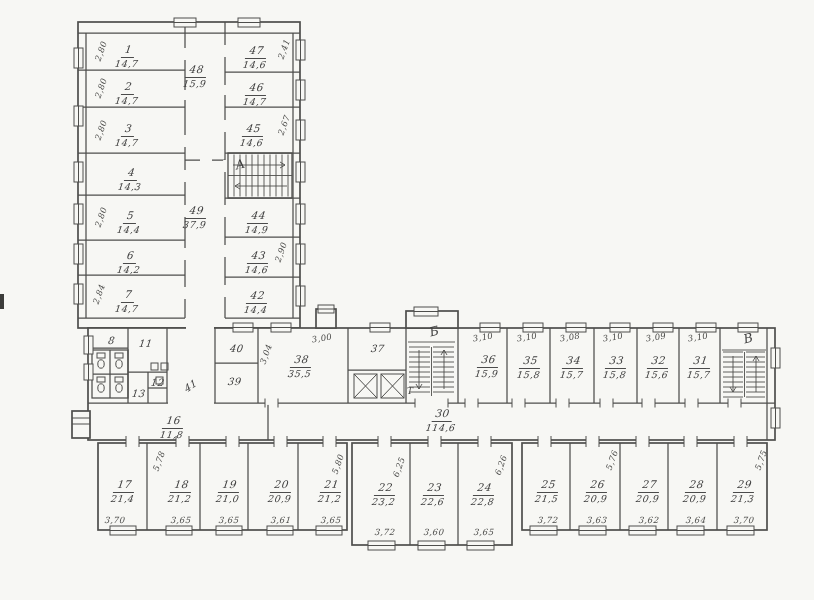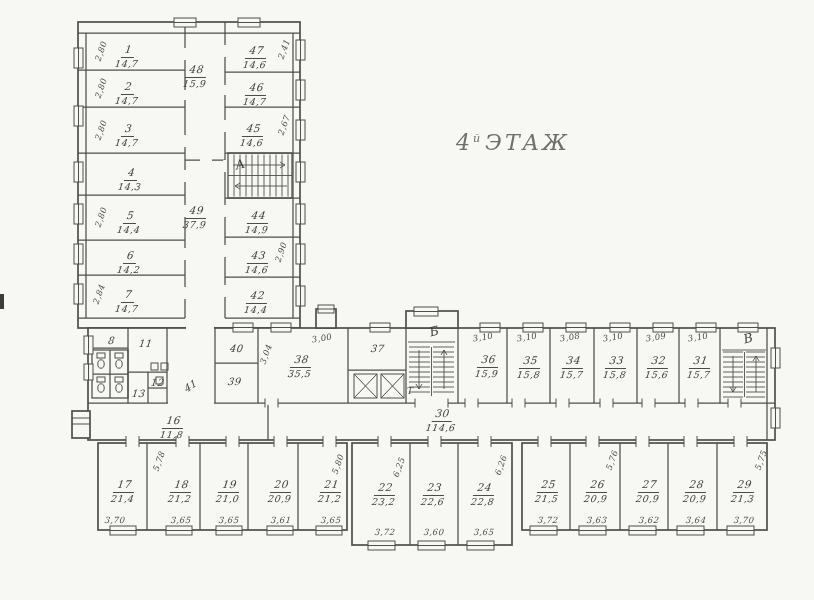--- a/index.html
+++ b/index.html
@@ -394,21 +394,20 @@
     <rect x="97" y="377" width="8" height="5"></rect>
         <ellipse cx="101" cy="388" rx="3.2" ry="4.2"></ellipse>
     <rect x="115" y="377" width="8" height="5"></rect>
         <ellipse cx="119" cy="388" rx="3.2" ry="4.2"></ellipse>
     <rect x="151" y="363" width="7" height="7"></rect>
     <rect x="161" y="363" width="7" height="7"></rect>
     <rect x="156" y="377" width="7" height="7"></rect>
   </g>
 </svg>
 
-<div class="title"><span>4</span><sup>й</sup><span class="tw">ЭТАЖ</span></div>
 
 <div class="rl" style="left:128px;top:39px"><span class="rn">1</span><span class="ra">14,7</span></div>
 <div class="rl" style="left:128px;top:76px"><span class="rn">2</span><span class="ra">14,7</span></div>
 <div class="rl" style="left:128px;top:118px"><span class="rn">3</span><span class="ra">14,7</span></div>
 <div class="rl" style="left:131px;top:162px"><span class="rn">4</span><span class="ra">14,3</span></div>
 <div class="rl" style="left:130px;top:205px"><span class="rn">5</span><span class="ra">14,4</span></div>
 <div class="rl" style="left:130px;top:245px"><span class="rn">6</span><span class="ra">14,2</span></div>
 <div class="rl" style="left:128px;top:284px"><span class="rn">7</span><span class="ra">14,7</span></div>
 
 <div class="rl" style="left:196px;top:59px"><span class="rn">48</span><span class="ra">15,9</span></div>

